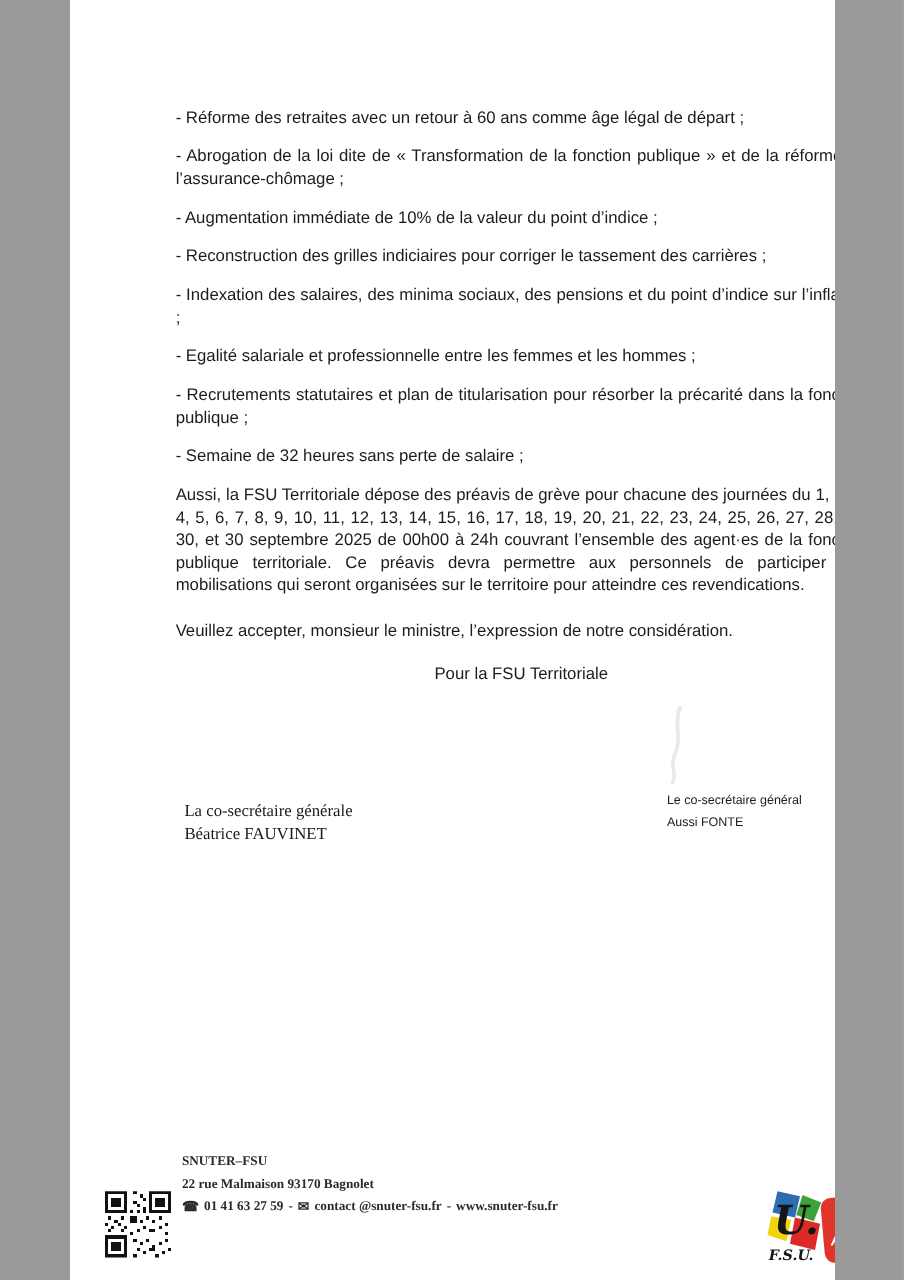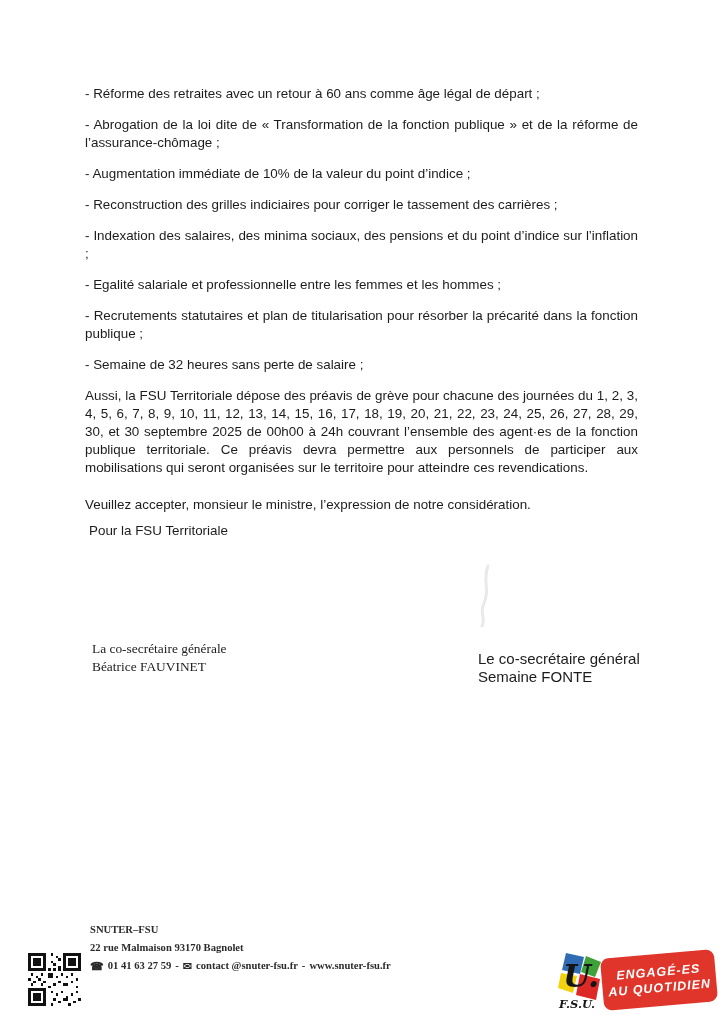--- a/index.html
+++ b/index.html
@@ -1,35 +1,35 @@
 <!DOCTYPE html>
 <html><head>
 <meta charset="utf-8">
 <style>
   html,body{margin:0;padding:0;background:#9a9a9a;}
   .page{
     position:relative;
-    width:723px;height:1024px;
+    width:612px;height:1024px;
     margin:0 auto;
     background:#ffffff;
     overflow:hidden;
     font-family:"Liberation Sans", sans-serif;
     color:#1c1c1c;
   }
   .letter-body{
     position:absolute;
     top:85px;left:85px;width:553px;
     font-size:13.4px;line-height:18px;
   }
   .demand{margin:0 0 13px 0;text-align:justify;}
   .notice{margin:0 0 19px 0;text-align:justify;}
   .closing{margin:12px 0 8px 0;}
-  .signoff{margin:4px;text-align:left;}
+  .signoff{margin:16px;text-align:center;}
   .sig-left{position:absolute;top:640px;left:92px;font-size:13.4px;line-height:18px;font-family:Liberation Serif, serif;}
-  .sig-right{position:absolute;top:650px;left:478px;font-size:15px;line-height:18px;}
+  .sig-right{position:absolute;top:632px;left:478px;font-size:10px;line-height:18px;}
   .sig-trace{position:absolute;left:452px;top:560px;}
   .qr{position:absolute;left:28px;top:953px;width:53px;height:53px;}
   .footer-text{
     position:absolute;left:90px;top:921px;
     font-size:10.6px;font-weight:bold;color:#2b2b2b;line-height:18px;font-family:Liberation Serif, serif;
   }
   .contact-line{display:flex;align-items:center;gap:4px;}
   .contact-line .ico{font-size:11px;}
   .brand{position:absolute;left:556px;top:946px;width:170px;height:75px;}
   .fsu-logo{position:absolute;left:0;top:4px;}
@@ -70,21 +70,21 @@
     <path d="M36,6 C30,22 39,28 31,46 C28,54 34,59 30,66" stroke="#e9e9e9" stroke-width="3" fill="none" stroke-linecap="round"></path>
   </svg>
 
   <div class="sig-left">
     <div>La co-secrétaire générale</div>
     <div>Béatrice FAUVINET</div>
   </div>
 
   <div class="sig-right">
     <div>Le co-secrétaire général</div>
-    <div>Semaine FONTE</div>
+    <div>Aussi FONTE</div>
   </div>
 
   <svg class="qr" viewBox="0 0 21 21" shape-rendering="crispEdges">
     <rect x="0" y="0" width="21" height="21" fill="#ffffff"></rect>
     <g fill="#111111">
 
       <rect x="0" y="0" width="7" height="7"></rect>
         <rect x="1" y="1" width="5" height="5" fill="#ffffff"></rect>
         <rect x="2" y="2" width="3" height="3"></rect>
       <rect x="14" y="0" width="7" height="7"></rect>

